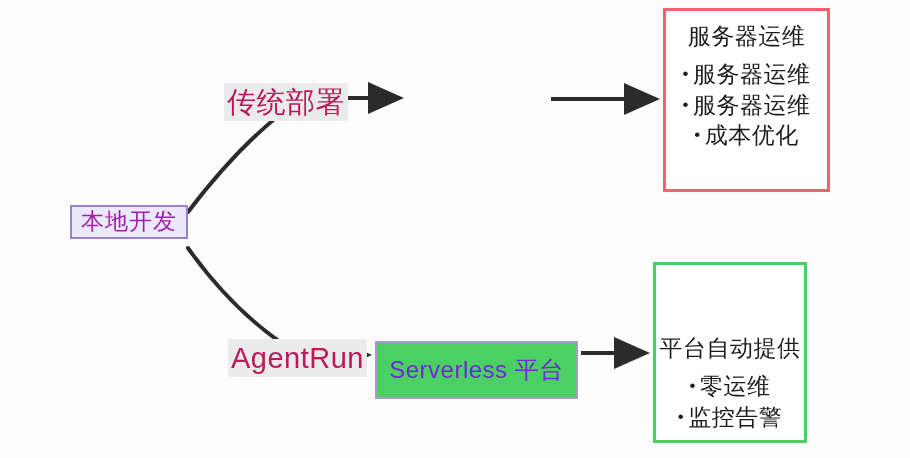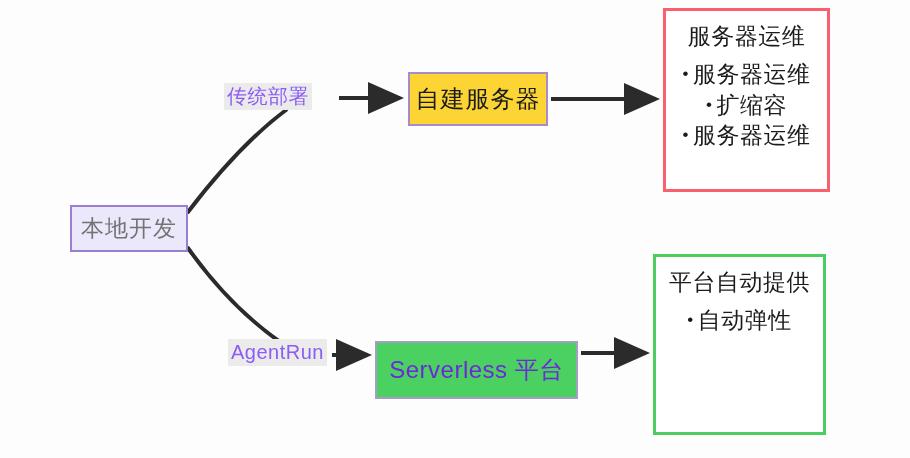--- a/index.html
+++ b/index.html
@@ -37,25 +37,25 @@
     text-align: center;
     line-height: 1.1;
     white-space: nowrap;
   }
 
   
   #node-local {
     left: 70px;
     top: 205px;
     width: 118px;
-    height: 47px;
+    height: 34px;
     background: #ece8fb;
     border: 2px solid #9a7fd1;
     font-size: 23px;
-    color: #737373;
+    color: #a21caf;
     letter-spacing: 1px;
   }
 
   
   #node-selfhost {
     left: 408px;
     top: 72px;
     width: 140px;
     height: 54px;
     background: #fcd535;
@@ -91,24 +91,25 @@
   }
   #panel-manual {
     left: 663px;
     top: 8px;
     width: 167px;
     height: 184px;
     border: 3px solid #f9606e;
   }
   #panel-platform {
     left: 653px;
-    top: 254px;
-    width: 173px;
+    top: 262px;
+    width: 154px;
     height: 181px;
     border: 3px solid #4bcd5f;
+    justify-content: flex-end;
   }
   .panel-title {
     font-size: 23px;
     color: #1b1b1b;
     line-height: 1.32;
     white-space: nowrap;
     letter-spacing: 0.5px;
   }
   .panel-list {
     list-style: none;
@@ -127,22 +128,22 @@
   .panel-list li .bullet {
     font-size: 17px;
     vertical-align: 3px;
     margin-right: 4px;
   }
 
   
   .edge-label {
     position: absolute;
     background: #ebebeb;
-    color: #8b5cf6;
-    font-size: 20px;
+    color: #be185d;
+    font-size: 29px;
     line-height: 1.25;
     padding: 1px 3px;
     white-space: nowrap;
     letter-spacing: 0.5px;
   }
   #label-traditional {
     left: 224px;
     top: 83px;
   }
   #label-agentrun {
@@ -172,53 +173,53 @@
 
     <line x1="551" y1="99" x2="656" y2="99" stroke="#2b2b2b" stroke-width="4" marker-end="url(#arrowhead)"></line>
 
     <line x1="581" y1="353" x2="646" y2="353" stroke="#2b2b2b" stroke-width="4" marker-end="url(#arrowhead)"></line>
   </svg>
 
   <div class="node" id="node-local">
     <span>本地开发</span>
   </div>
 
-  <div class="node" id="node-selfhost">
-    <span>自建服务器</span>
-  </div>
 
   <div class="node" id="node-serverless">
     <span>Serverless 平台</span>
   </div>
 
   <div class="edge-label" id="label-traditional">
     <span>传统部署</span>
   </div>
 
   <div class="edge-label" id="label-agentrun">
     <span>AgentRun</span>
   </div>
 
   <div class="panel" id="panel-manual">
     <div class="panel-title">服务器运维</div>
     <ul class="panel-list">
       <li>
         <span class="bullet">•</span><span>服务器运维</span>
       </li>
       <li>
-        <span class="bullet">•</span><span>扩缩容</span>
-      </li>
-      <li>
         <span class="bullet">•</span><span>服务器运维</span>
+      </li>
+      <li>
+        <span class="bullet">•</span><span>成本优化</span>
       </li>
     </ul>
   </div>
 
   <div class="panel" id="panel-platform">
     <div class="panel-title">平台自动提供</div>
     <ul class="panel-list">
       <li>
-        <span class="bullet">•</span><span>自动弹性</span>
+        <span class="bullet">•</span><span>零运维</span>
+      </li>
+      <li>
+        <span class="bullet">•</span><span>监控告警</span>
       </li>
     </ul>
   </div>
 
 </div>
 
 </body></html>

